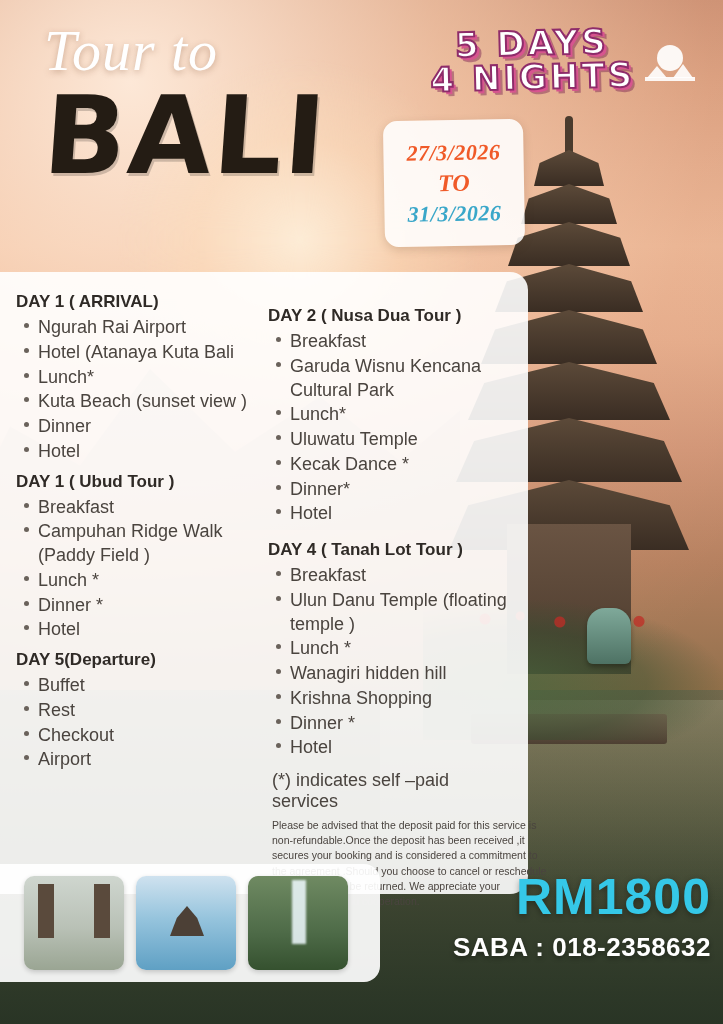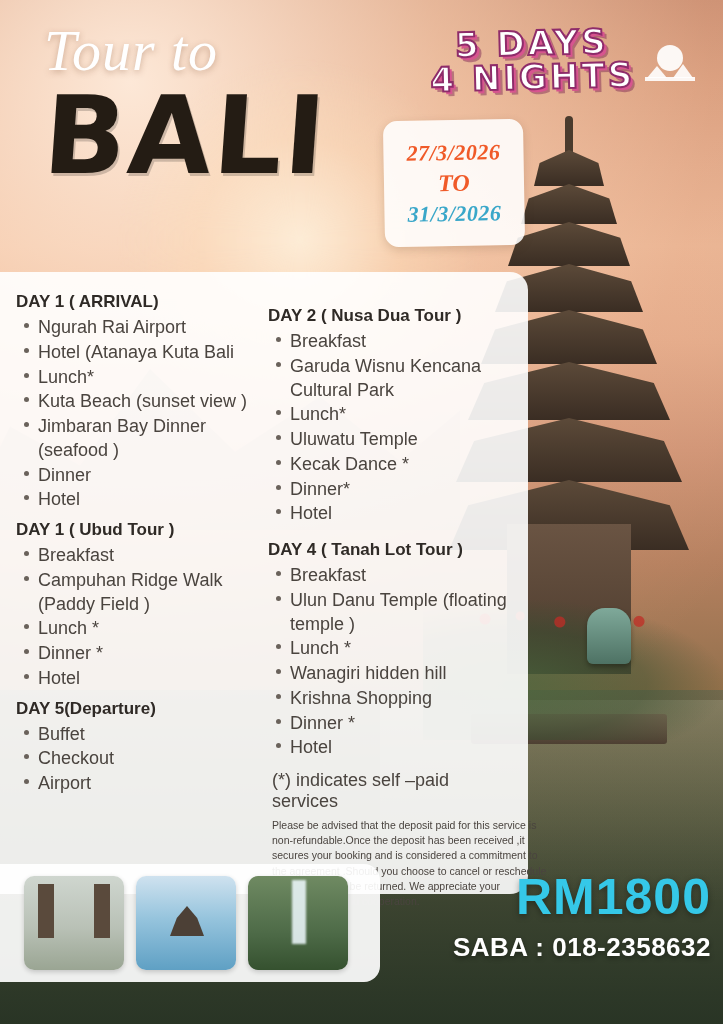--- a/index.html
+++ b/index.html
@@ -297,37 +297,37 @@
   <div class="panel">
     <div class="cols">
       <div class="col">
 
         <div class="day-h">DAY 1 ( ARRIVAL)</div>
         <ul class="items">
           <li>Ngurah Rai Airport</li>
           <li>Hotel (Atanaya Kuta Bali</li>
           <li>Lunch*</li>
           <li>Kuta Beach (sunset view )</li>
-          <li>Jimbaran Bay Dinner (seafood )</li>
           <li>Dinner</li>
           <li>Hotel</li>
         </ul>
 
         <div class="day-h">DAY 1 ( Ubud Tour )</div>
         <ul class="items">
           <li>Breakfast</li>
           <li>Campuhan Ridge Walk (Paddy Field )</li>
           <li>Lunch *</li>
           <li>Dinner *</li>
           <li>Hotel</li>
         </ul>
 
         <div class="day-h">DAY 5(Departure)</div>
         <ul class="items">
           <li>Buffet</li>
+          <li>Rest</li>
           <li>Checkout</li>
           <li>Airport</li>
         </ul>
       </div>
 
       <div class="col right-col-shift">
         <div class="day-h">DAY 2 ( Nusa Dua Tour )</div>
         <ul class="items">
           <li>Breakfast</li>
           <li>Garuda Wisnu Kencana Cultural Park</li>

